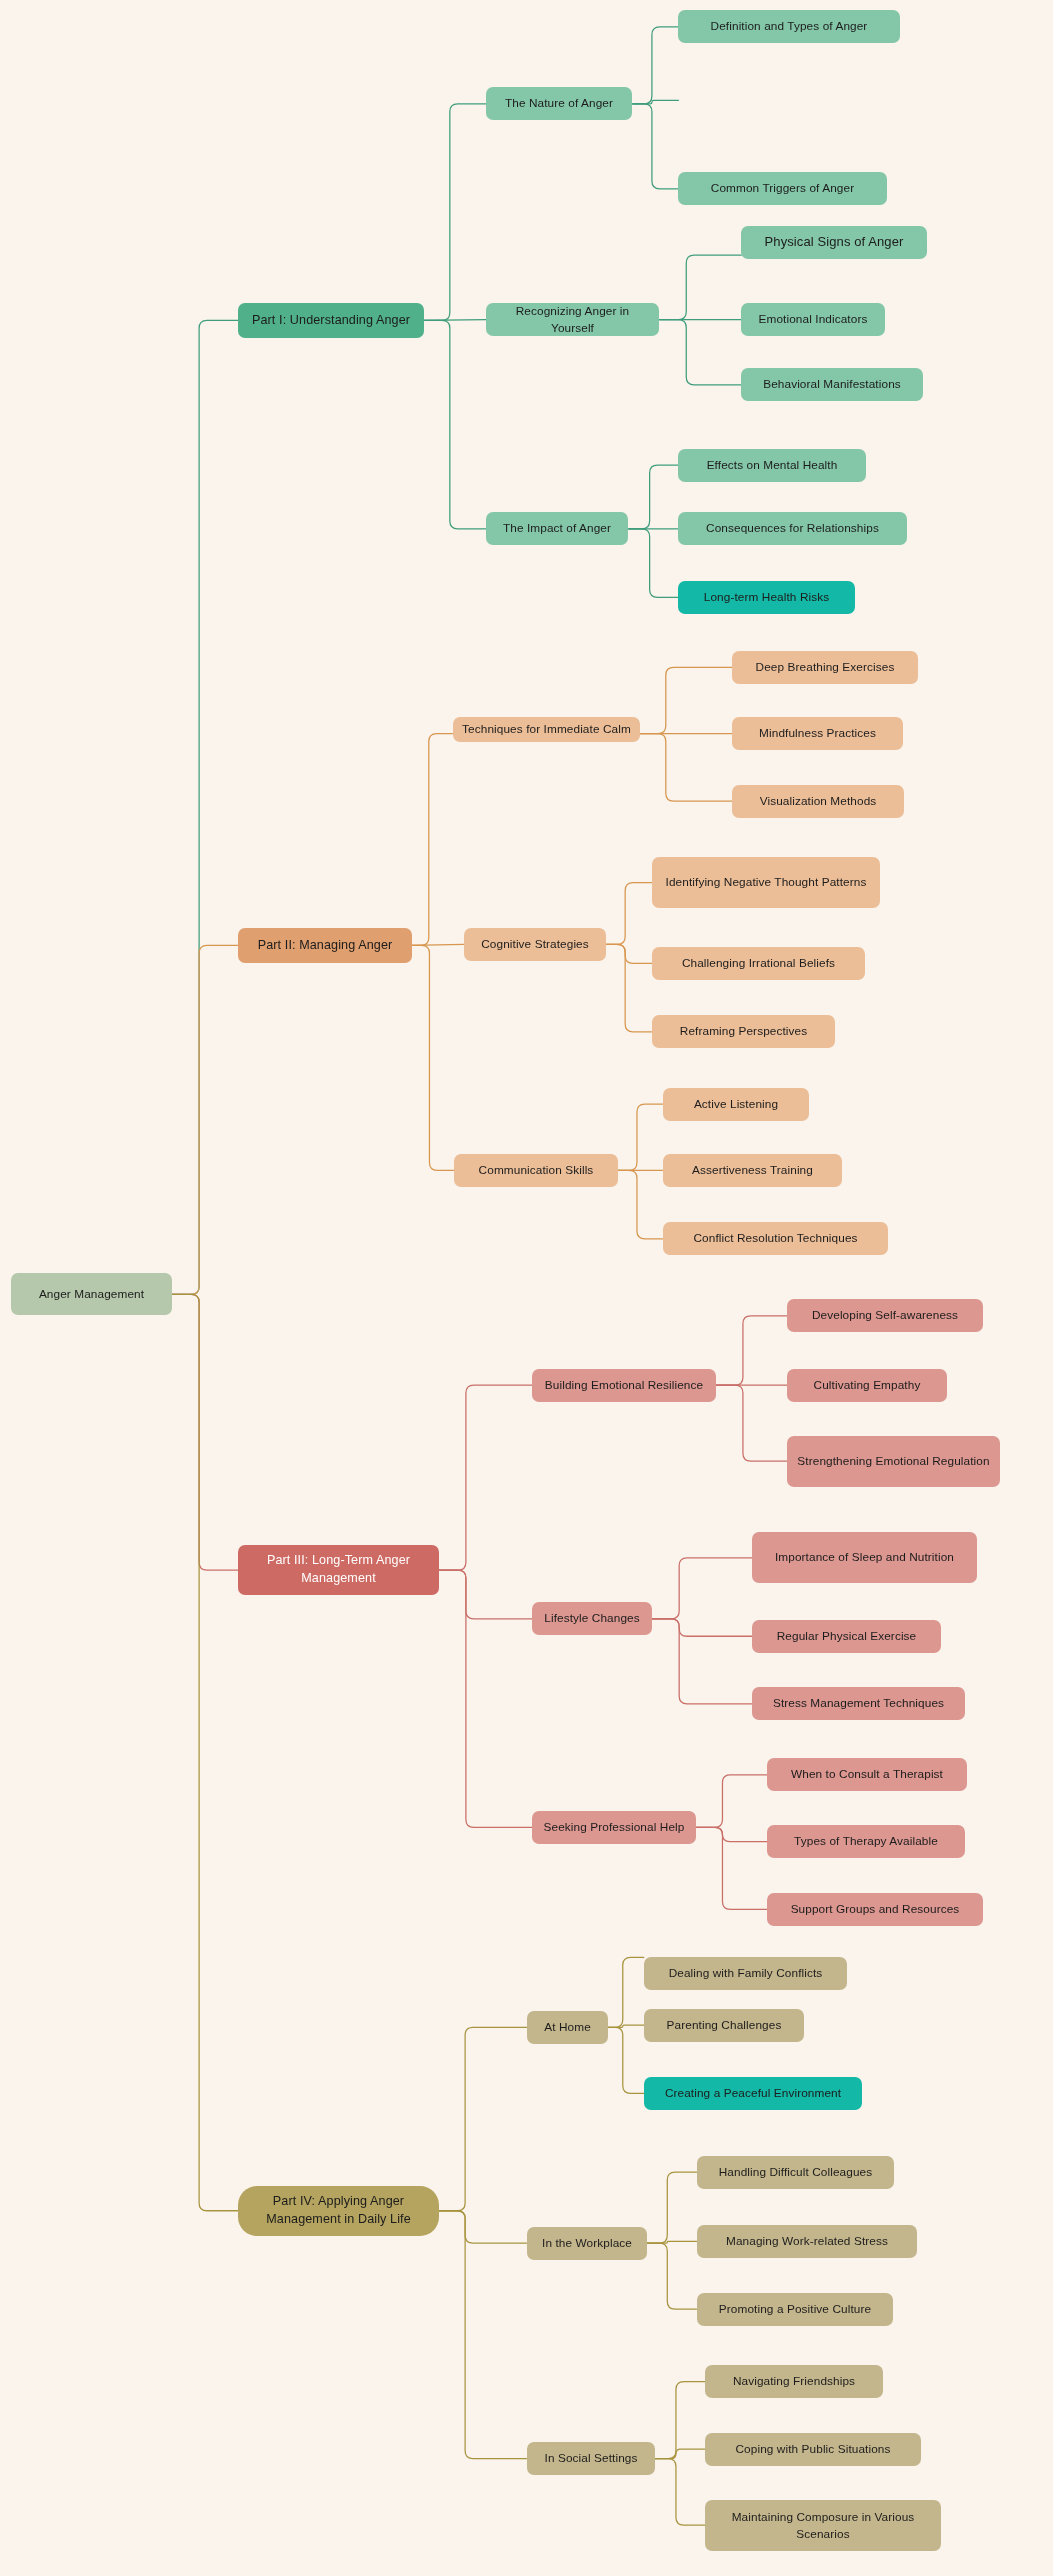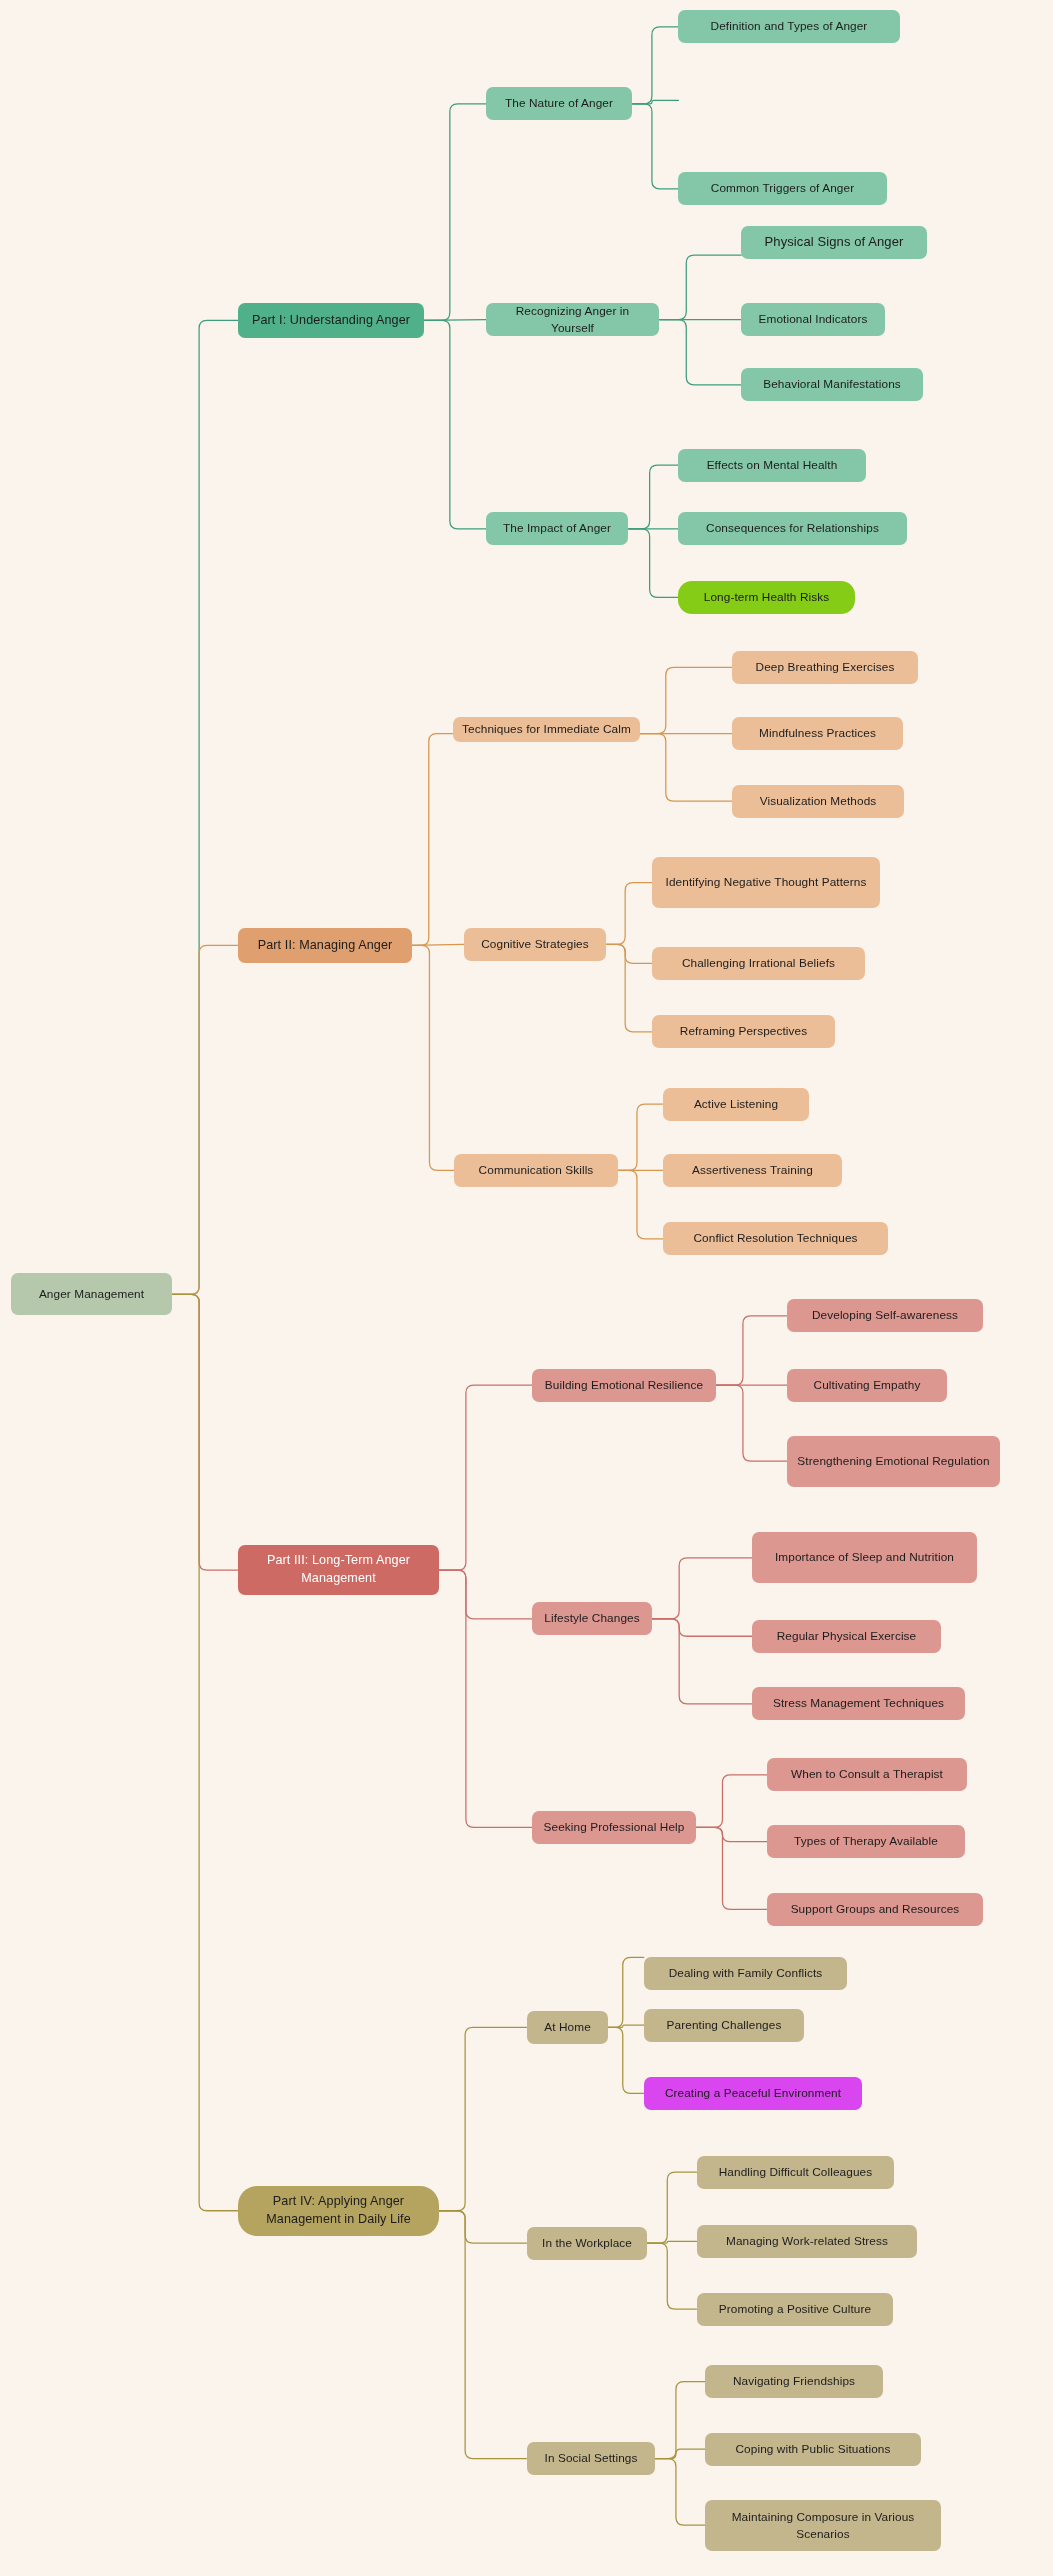--- a/index.html
+++ b/index.html
@@ -113,21 +113,21 @@
     </div>
     <div class="node" style="left: 486px; top: 512px; width: 142px; height: 33px; background: rgb(132, 199, 168); font-size: 11.8px;">
       <span class="lbl">The Impact of Anger</span>
     </div>
     <div class="node" style="left: 678px; top: 449px; width: 188px; height: 33px; background: rgb(132, 199, 168); font-size: 11.8px;">
       <span class="lbl">Effects on Mental Health</span>
     </div>
     <div class="node" style="left: 678px; top: 512px; width: 229px; height: 33px; background: rgb(132, 199, 168); font-size: 11.8px;">
       <span class="lbl">Consequences for Relationships</span>
     </div>
-    <div class="node" style="left: 678px; top: 581px; width: 177px; height: 33px; background: #84cc16; font-size: 11.8px; border-radius: 14px;">
+    <div class="node" style="left: 678px; top: 581px; width: 177px; height: 33px; background: #14b8a6; font-size: 11.8px;">
       <span class="lbl">Long-term Health Risks</span>
     </div>
     <div class="node" style="left: 238px; top: 928px; width: 174px; height: 35px; background: rgb(224, 159, 110); font-size: 12.6px;">
       <span class="lbl">Part II: Managing Anger</span>
     </div>
     <div class="node" style="left: 453px; top: 717px; width: 187px; height: 25px; background: rgb(236, 190, 152); font-size: 11.8px;">
       <span class="lbl">Techniques for Immediate Calm</span>
     </div>
     <div class="node" style="left: 732px; top: 651px; width: 186px; height: 33px; background: rgb(236, 190, 152); font-size: 11.8px;">
       <span class="lbl">Deep Breathing Exercises</span>
@@ -206,21 +206,21 @@
     </div>
     <div class="node" style="left: 527px; top: 2011px; width: 81px; height: 33px; background: rgb(196, 182, 140); font-size: 11.8px;">
       <span class="lbl">At Home</span>
     </div>
     <div class="node" style="left: 644px; top: 1941px; width: 203px; height: 33px; background: rgb(196, 182, 140); font-size: 11.8px; margin-top: 16px;">
       <span class="lbl">Dealing with Family Conflicts</span>
     </div>
     <div class="node" style="left: 644px; top: 2009px; width: 160px; height: 33px; background: rgb(196, 182, 140); font-size: 11.8px;">
       <span class="lbl">Parenting Challenges</span>
     </div>
-    <div class="node" style="left: 644px; top: 2077px; width: 218px; height: 33px; background: #d946ef; font-size: 11.8px;">
+    <div class="node" style="left: 644px; top: 2077px; width: 218px; height: 33px; background: #14b8a6; font-size: 11.8px;">
       <span class="lbl">Creating a Peaceful Environment</span>
     </div>
     <div class="node" style="left: 527px; top: 2227px; width: 120px; height: 33px; background: rgb(196, 182, 140); font-size: 11.8px;">
       <span class="lbl">In the Workplace</span>
     </div>
     <div class="node" style="left: 697px; top: 2156px; width: 197px; height: 33px; background: rgb(196, 182, 140); font-size: 11.8px;">
       <span class="lbl">Handling Difficult Colleagues</span>
     </div>
     <div class="node" style="left: 697px; top: 2225px; width: 220px; height: 33px; background: rgb(196, 182, 140); font-size: 11.8px;">
       <span class="lbl">Managing Work-related Stress</span>

